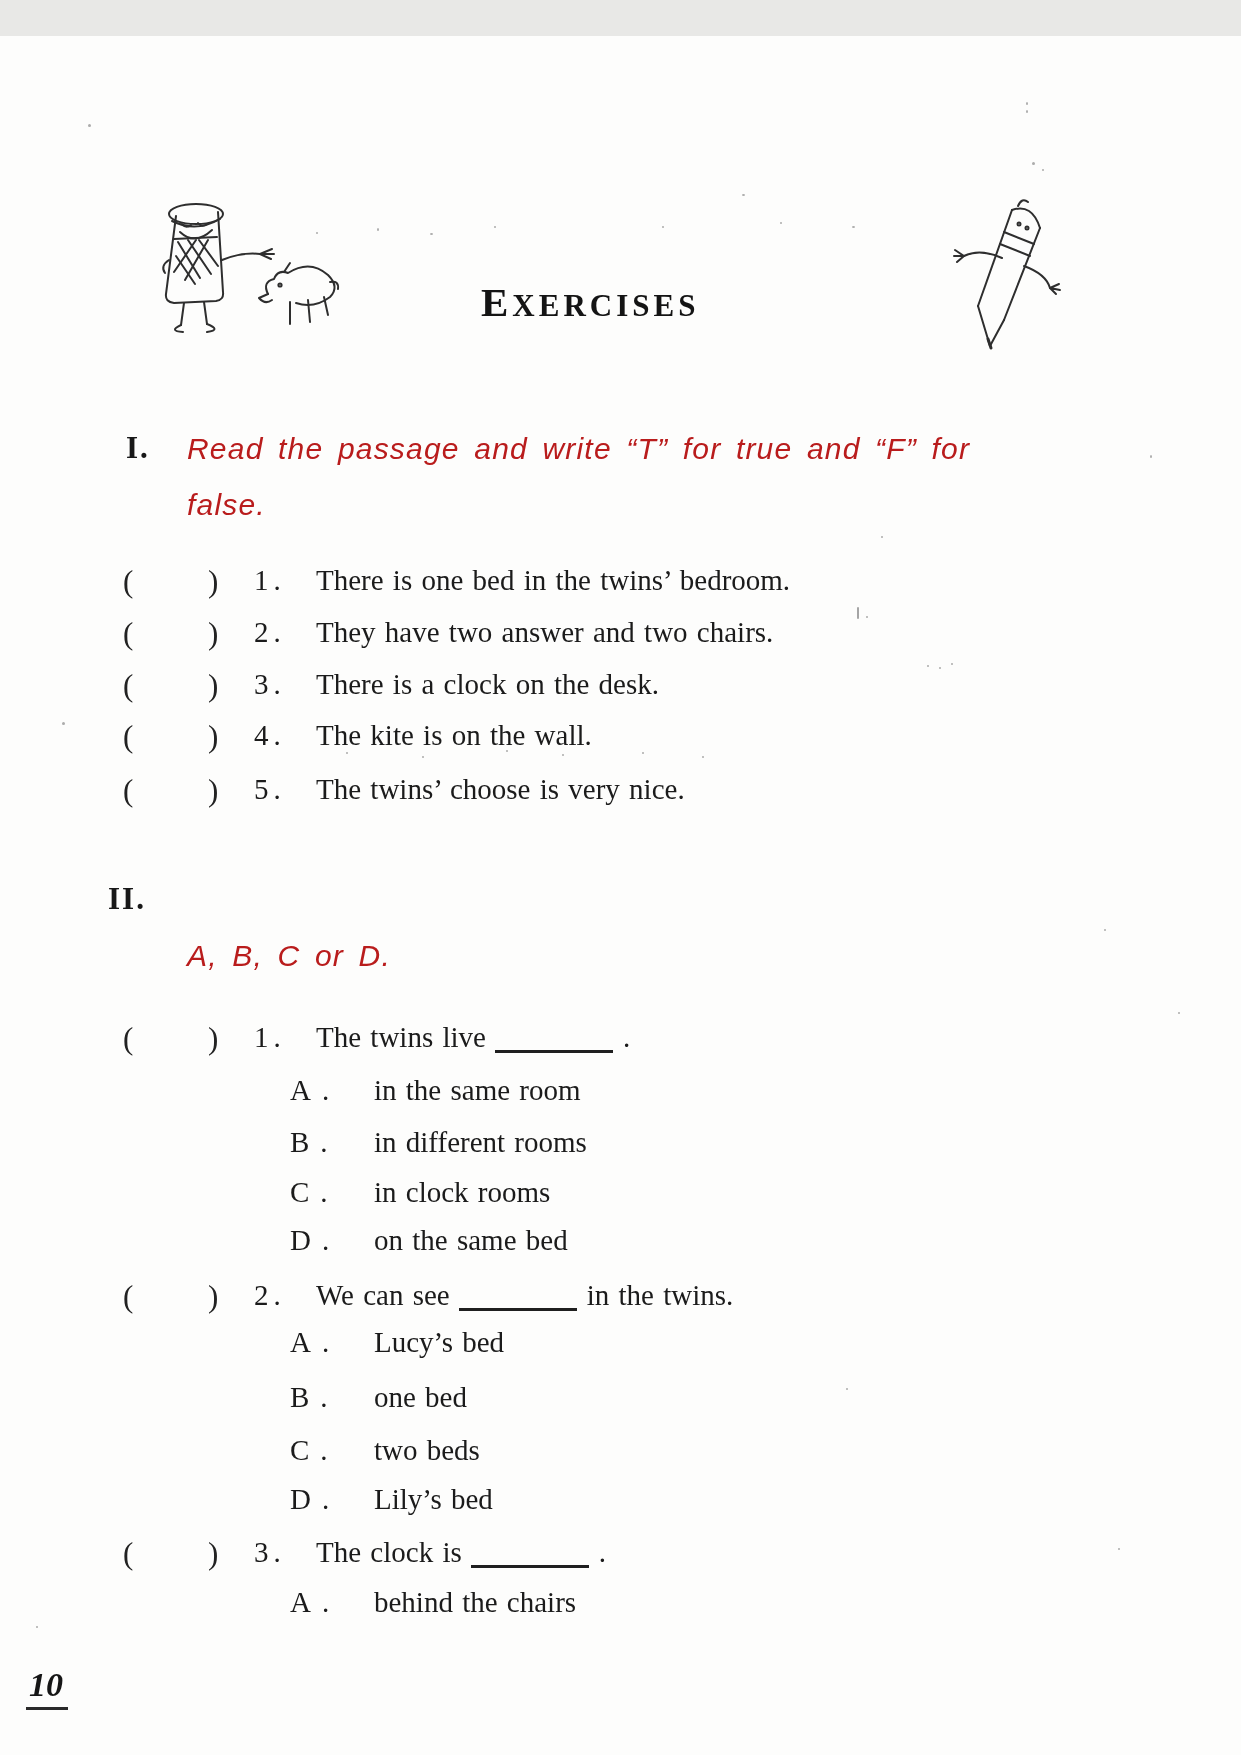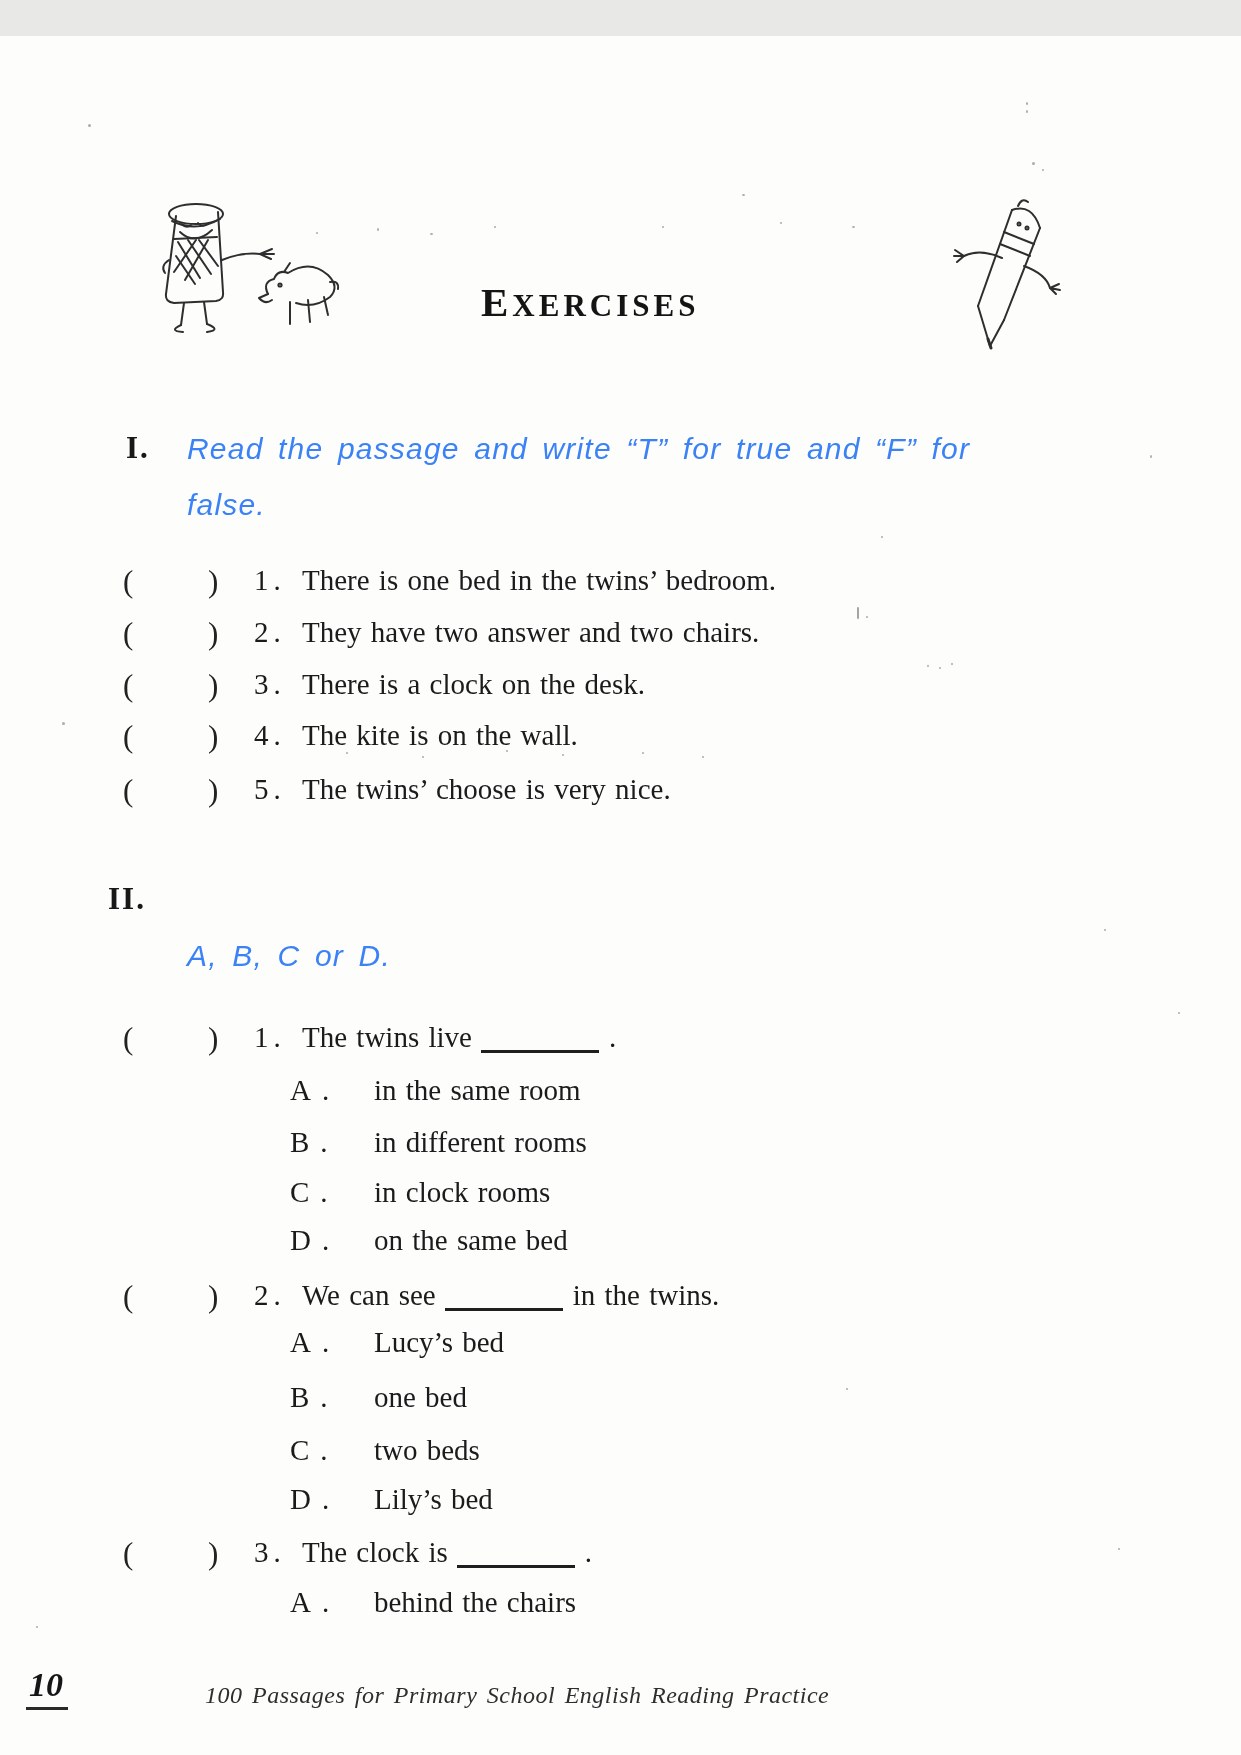--- a/index.html
+++ b/index.html
@@ -10,30 +10,30 @@
   .ex-title{position:absolute;left:481px;top:242px;font:bold 31px "Liberation Serif",serif;
             letter-spacing:4px;color:#141414;white-space:nowrap;}
   .ex-title::first-letter{font-size:41px;}
 
   .illus{position:absolute;}
   .illus path,.illus ellipse,.illus circle{fill:none;stroke:#2e2e2e;stroke-width:2;
             stroke-linecap:round;stroke-linejoin:round;}
 
   
   .numeral{position:absolute;font:bold 31px "Liberation Serif",serif;color:#181818;letter-spacing:2px;}
-  .instr{position:absolute;font:italic 30px "Liberation Sans",sans-serif;color:#3b82f6;
+  .instr{position:absolute;font:italic 30px "Liberation Sans",sans-serif;color:#b91c1c;
          letter-spacing:1.2px;word-spacing:5px;white-space:nowrap;}
 
   
   .row{position:absolute;height:46px;font-size:29px;white-space:nowrap;}
   .tfq{left:123px;}
   .row .p1{position:absolute;left:0;font-size:31px;color:#222;}
   .row .p2{position:absolute;left:85px;font-size:31px;color:#222;}
   .row .nm{position:absolute;left:131px;letter-spacing:5px;}
-  .row .tx{position:absolute;left:179px;word-spacing:2px;}
+  .row .tx{position:absolute;left:193px;word-spacing:2px;}
   .blank{display:inline-block;width:118px;height:0.85em;border-bottom:3px solid #1f1f1f;
          margin:0 10px 0 9px;vertical-align:-6px;}
 
   .optrow{position:absolute;left:290px;height:46px;font-size:29px;white-space:nowrap;}
   .optrow .lt{position:absolute;left:0;letter-spacing:11px;}
   .optrow .ot{position:absolute;left:84px;word-spacing:2px;}
 
   
   .pagenum{position:absolute;left:26px;top:1630px;font:bold italic 34px "Liberation Serif",serif;
            color:#161616;border-bottom:3px solid #2a2a2a;padding:0 5px 3px 3px;}
@@ -190,21 +190,20 @@
     <span class="p2">)</span>
     <span class="nm">3.</span>
     <span class="tx"><span>The clock is</span><span class="blank"></span><span>.</span></span>
   </div>
   <div class="optrow" style="top:1550px">
     <span class="lt">A.</span>
     <span class="ot">behind the chairs</span>
   </div>
 
   <div class="pagenum">10</div>
-  <div class="foot-title">100 Passages for Primary School English Reading Practice</div>
 
   <div class="bottom-line"></div>
   <div class="dash1"></div>
   <div class="dash2"></div>
 
   <div>
     <span class="sp" style="left:88px;top:88px;width:3px;height:3px"></span>
     <span class="sp" style="left:1026px;top:66px;width:2px;height:3px"></span>
     <span class="sp" style="left:1026px;top:74px;width:2px;height:3px"></span>
     <span class="sp" style="left:1032px;top:126px;width:3px;height:3px"></span>

